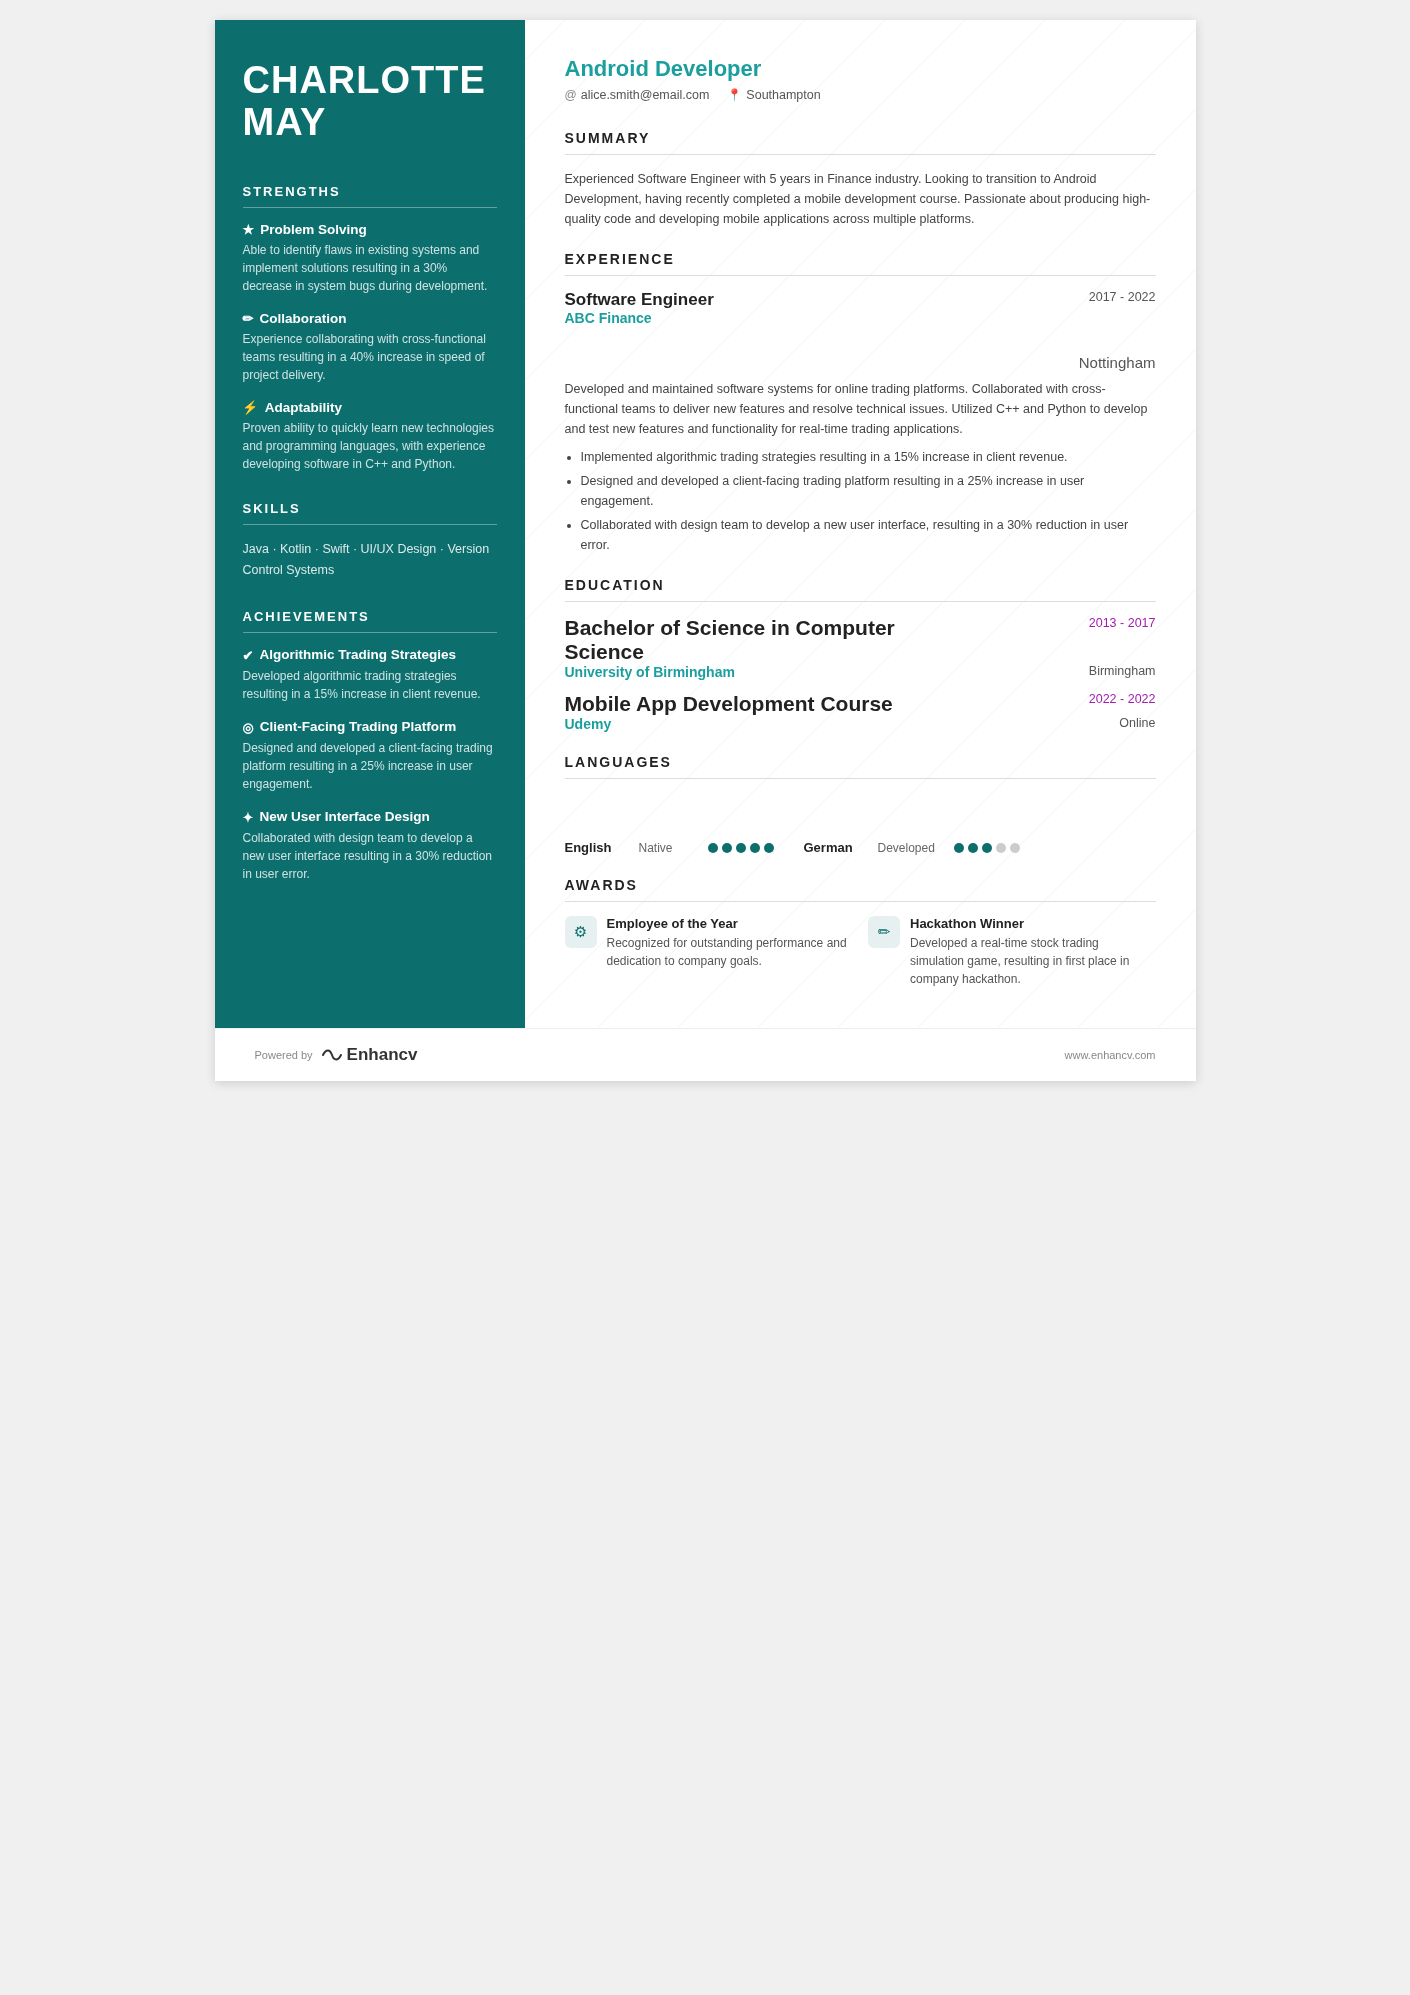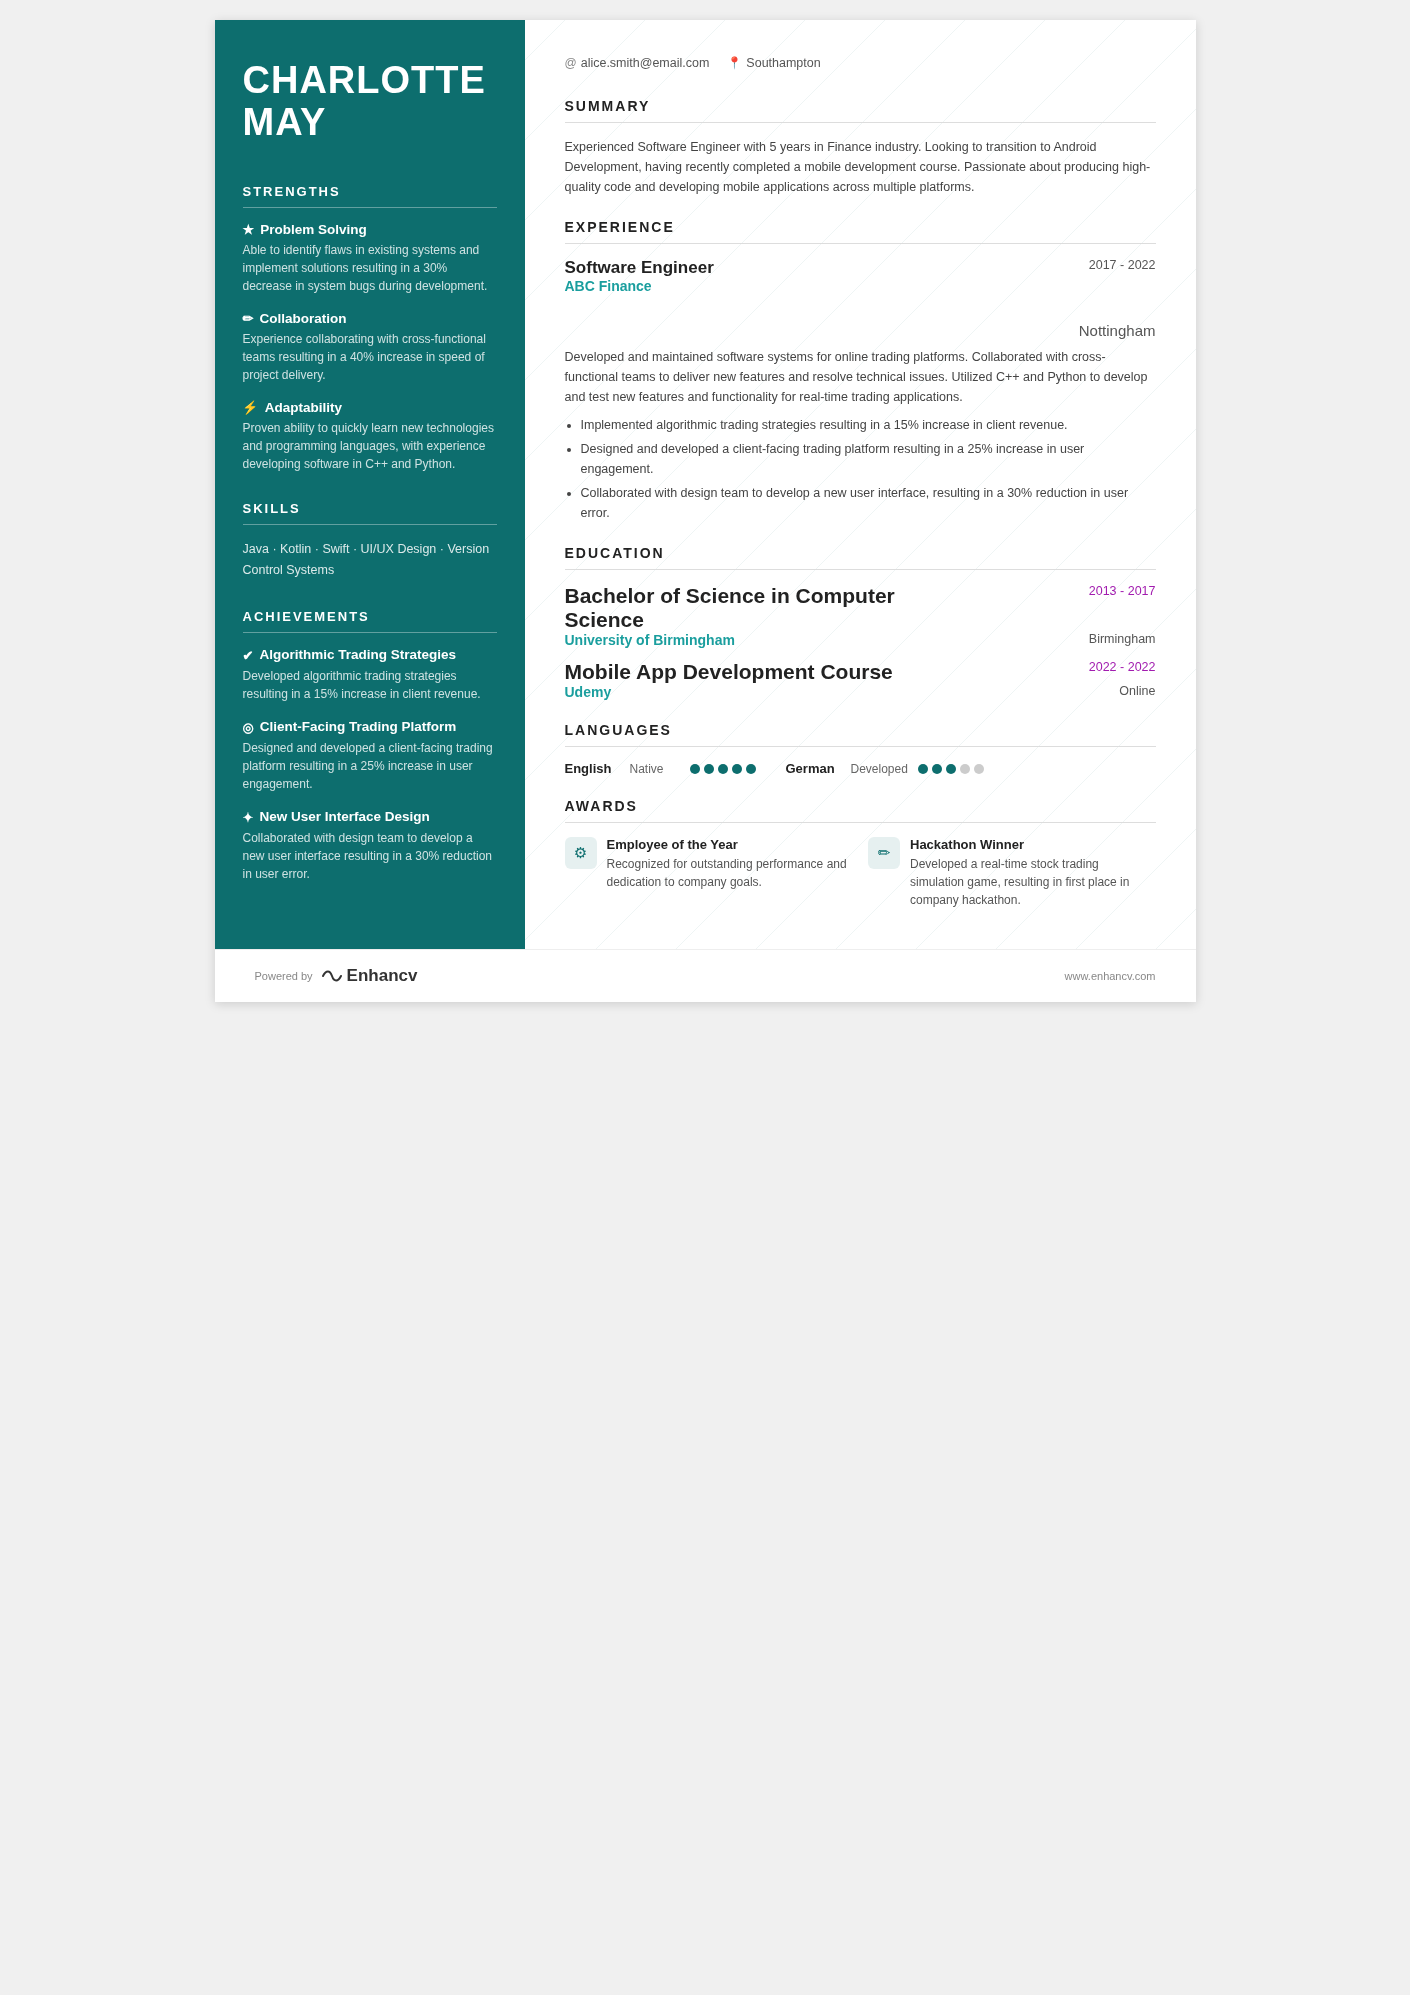--- a/index.html
+++ b/index.html
@@ -248,21 +248,22 @@
 
     .languages-row {
       display: flex;
       align-items: center;
       gap: 30px;
       margin-top: 4px;
     }
     .lang-item {
       display: flex;
       align-items: center;
-      gap: 10px;
+      gap: 19px;
+      margin-top: 47px;
     }
     .lang-name {
       font-size: 13px;
       font-weight: 600;
       color: #222;
       min-width: 55px;
     }
     .lang-level {
       font-size: 12px;
       color: #666;
@@ -423,20 +424,21 @@
               <line x1="0" y1="40" x2="40" y2="0" stroke="#0d6e6e" stroke-width="1"></line>
               <line x1="40" y1="80" x2="80" y2="40" stroke="#0d6e6e" stroke-width="1"></line>
             </pattern>
           </defs>
           <rect width="100%" height="100%" fill="url(#wm)"></rect>
         </svg>
       </div>
 
       <div class="main-content">
 
+        <div class="job-title">Android Developer</div>
         <div class="contact-row">
           <div class="contact-item">
             <span class="contact-icon">@</span>
             <span>alice.smith@email.com</span>
           </div>
           <div class="contact-item">
             <span class="contact-icon">📍</span>
             <span>Southampton</span>
           </div>
         </div>

